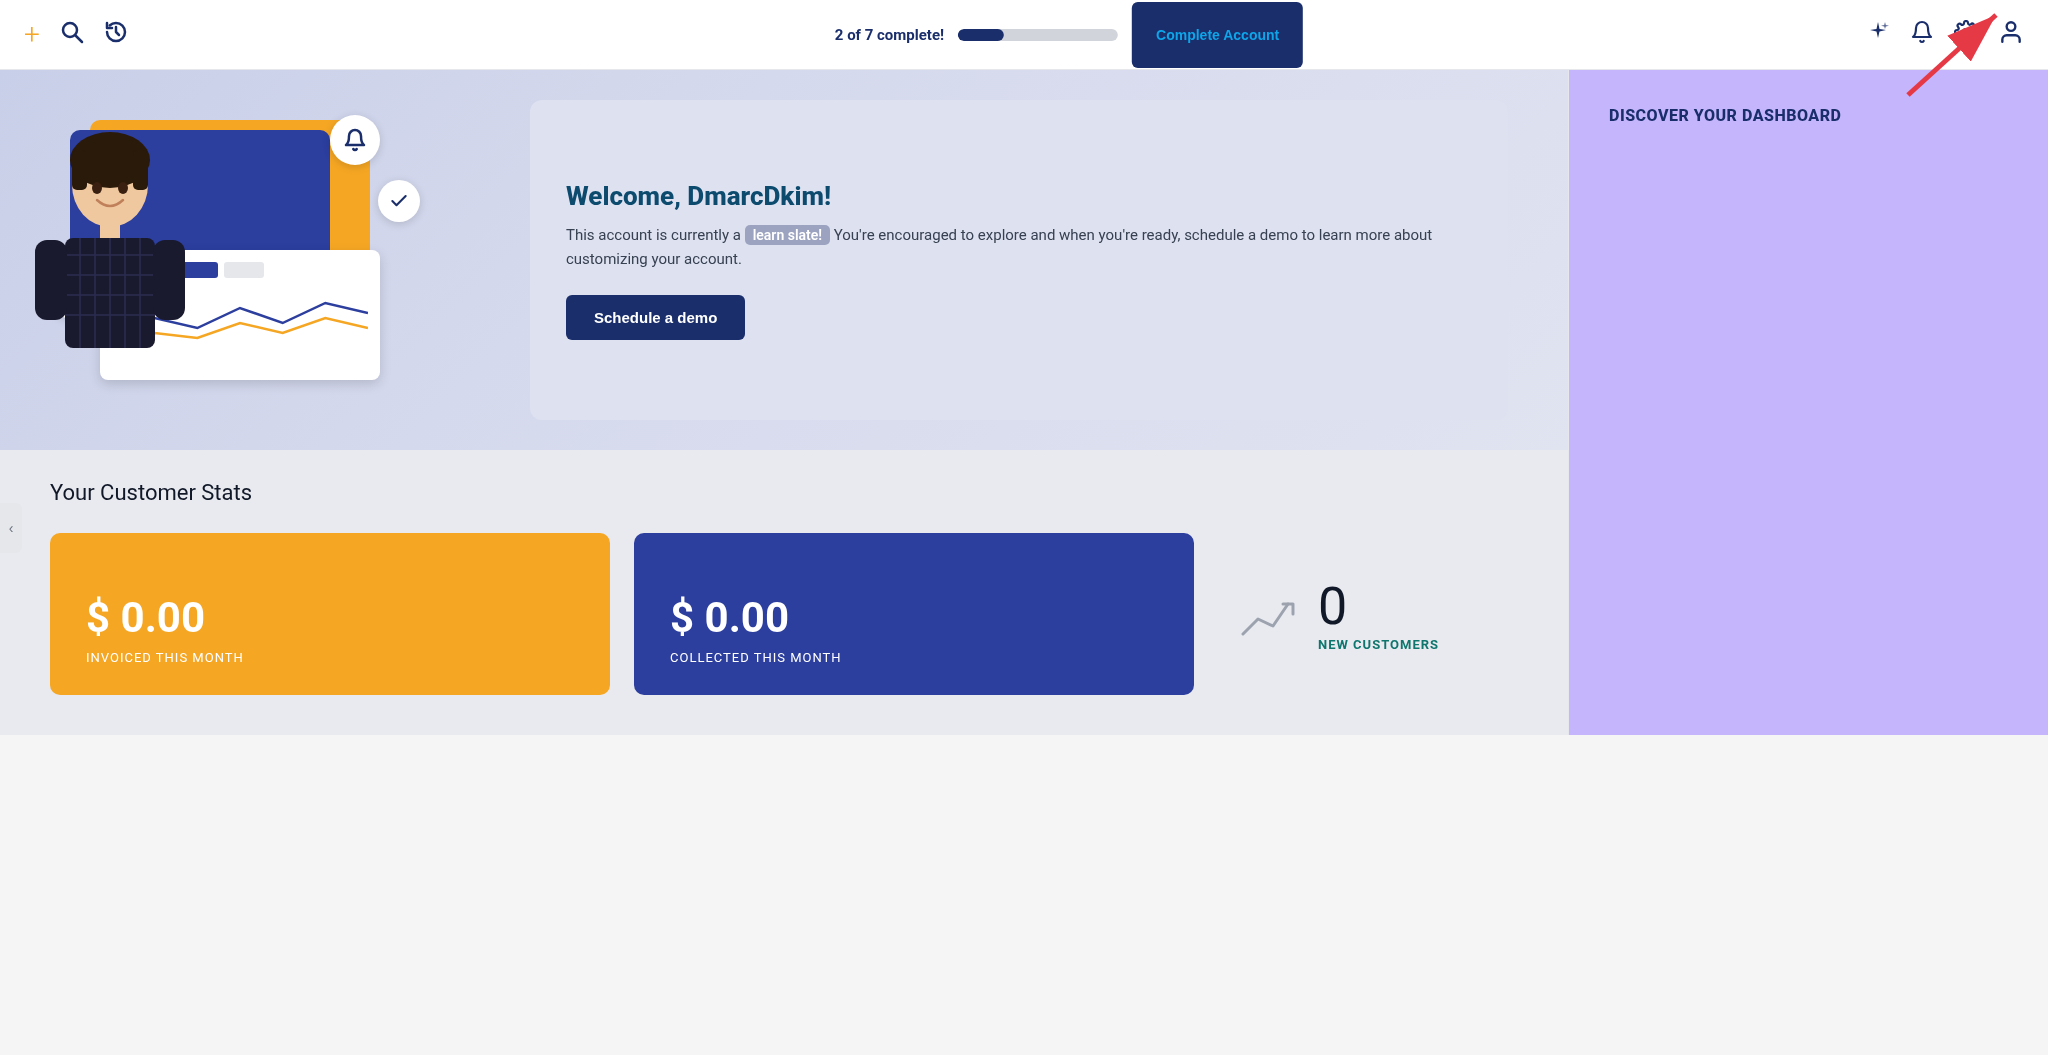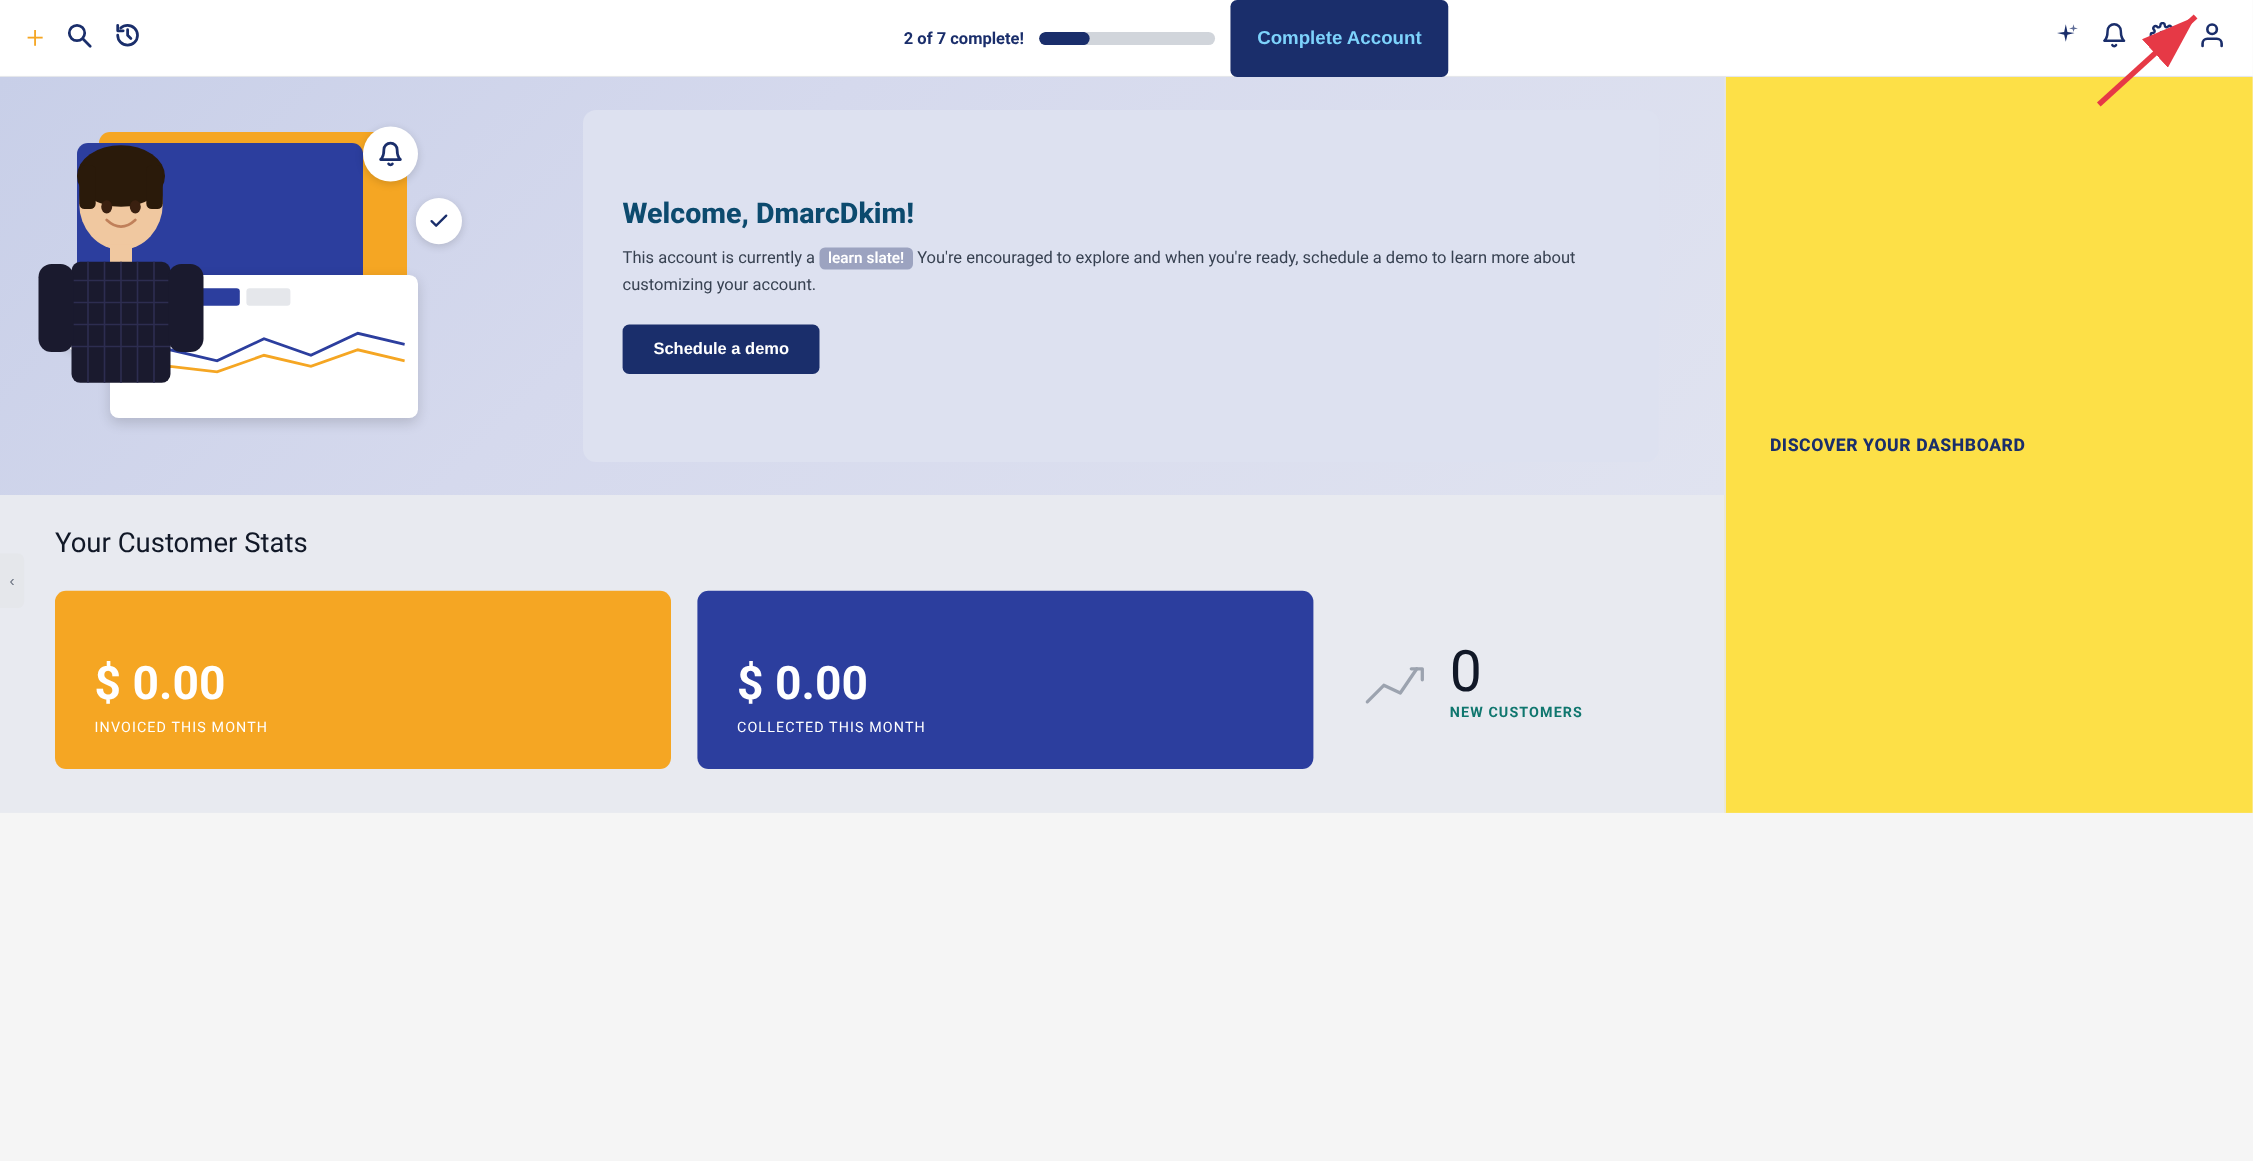--- a/index.html
+++ b/index.html
@@ -62,25 +62,25 @@
       overflow: hidden;
     }
     .progress-bar-fill {
       height: 100%;
       background: #1a2e6b;
       border-radius: 6px;
       width: 28.5%;
     }
     .complete-account-btn {
       background: #1a2e6b;
-      color: #7dd3fc;
+      color: #0ea5e9;
       border: none;
       border-radius: 6px;
       padding: 25px 24px;
-      font-size: 17px;
+      font-size: 14px;
       font-weight: 600;
       cursor: pointer;
       white-space: nowrap;
     }
     .header-icon-sparkle {
       color: #1a2e6b;
       font-size: 22px;
       cursor: pointer;
     }
 
@@ -281,23 +281,23 @@
       padding: 14px 28px;
       font-size: 15px;
       font-weight: 600;
       cursor: pointer;
       width: fit-content;
     }
 
     
     .right-panel {
       flex: 0 0 480px;
-      background: #fde047;
-      display: flex;
-      flex-direction: row;
+      background: #c4b5fd;
+      display: flex;
+      flex-direction: column;
       border-left: 1px solid #e5e7eb;
     }
     .right-panel-item {
       padding: 36px 40px;
       border-bottom: 1px solid #e5e7eb;
       cursor: pointer;
       display: flex;
       align-items: center;
     }
     .right-panel-item:last-child {
@@ -310,21 +310,21 @@
       letter-spacing: 0.5px;
       text-transform: uppercase;
     }
 
     
     .stats-section {
       background: #e8eaf0;
       padding: 30px 50px 40px 50px;
     }
     .stats-title {
-      font-size: 25px;
+      font-size: 22px;
       color: #111827;
       margin-bottom: 28px;
       font-weight: 400;
     }
     .stats-cards {
       display: flex;
       gap: 24px;
       align-items: stretch;
     }
     .stat-card-orange {

